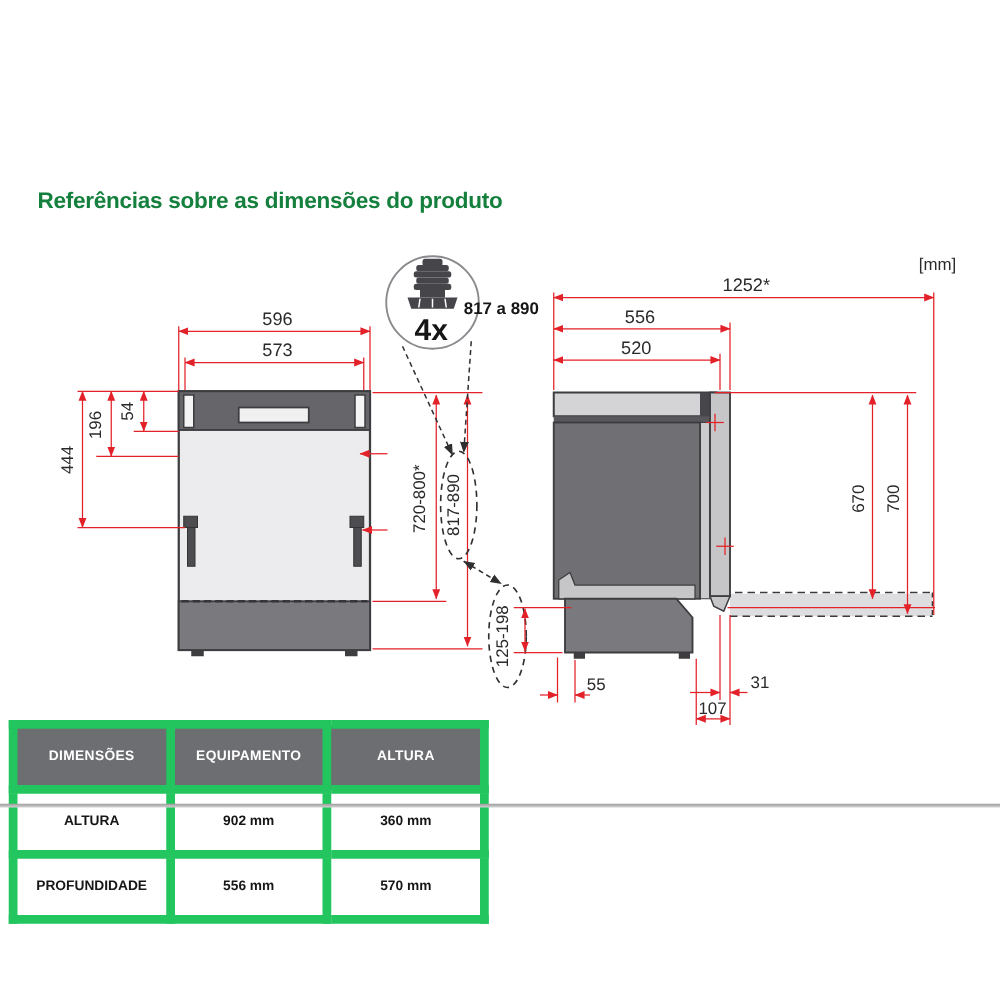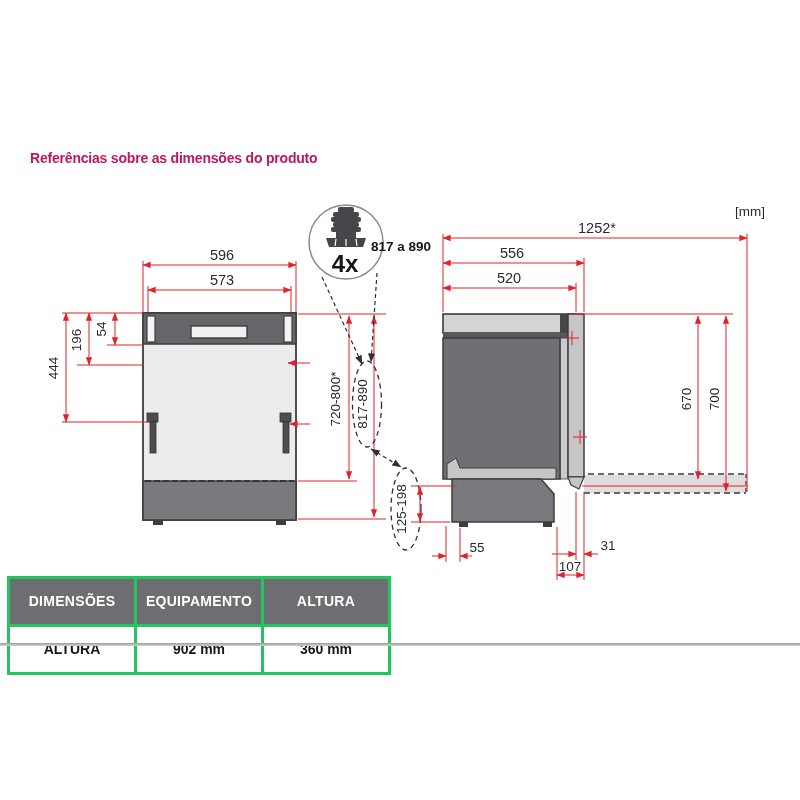--- a/index.html
+++ b/index.html
@@ -1,28 +1,28 @@
 <!DOCTYPE html>
 <html><head>
 <meta charset="utf-8">
 <style>
   html,body{margin:0;padding:0;background:#ffffff;}
   #page{position:relative;width:800px;height:800px;background:#ffffff;overflow:hidden;
         font-family:"Liberation Sans",sans-serif;}
   #title{position:absolute;left:30px;top:150px;width:560px;
-         font-size:14px;font-weight:700;color:#be185d;letter-spacing:-0.2px;}
+         font-size:18px;font-weight:700;color:#15803d;letter-spacing:-0.2px;}
   #drawing{position:absolute;left:0;top:0;width:800px;height:800px;}
   .dim{font-family:"Liberation Sans",sans-serif;font-size:13.5px;fill:#2a2a2c;}
   .dimBig{font-family:"Liberation Sans",sans-serif;font-size:14.5px;fill:#2a2a2c;}
   .boldLbl{font-family:"Liberation Sans",sans-serif;font-weight:700;fill:#161616;}
   #dim-table{position:absolute;left:7px;top:576px;width:384px;}
   #dim-table table{width:100%;border-collapse:collapse;table-layout:fixed;
                    border:2px solid #3cc0ae;}
-  #dim-table th,#dim-table td{border:3px solid #22c55e;text-align:center;
-                   font-size:14px;font-weight:700;padding:16px 2px;line-height:13px;}
+  #dim-table th,#dim-table td{border:7px solid #22c55e;text-align:center;
+                   font-size:11px;font-weight:700;padding:16px 2px;line-height:13px;}
   #dim-table th{background:#6d6e71;color:#ffffff;letter-spacing:0.3px;}
   #dim-table td{background:#ffffff;color:#161616;margin-top:17px;}
   #separator{position:absolute;left:0;top:643px;width:800px;height:3px;
              background:linear-gradient(to bottom,#9d9d9d,#d2d2d2);}
 </style>
 </head>
 <body>
 
 <div id="page">
 
@@ -193,18 +193,23 @@
           <th>EQUIPAMENTO</th>
           <th>ALTURA</th>
         </tr>
       </thead>
       <tbody>
         <tr>
           <td>ALTURA</td>
           <td>902 mm</td>
           <td>360 mm</td>
         </tr>
+        <tr>
+          <td>PROFUNDIDADE</td>
+          <td>556 mm</td>
+          <td>570 mm</td>
+        </tr>
       </tbody>
     </table>
   </div>
 
   <div id="separator"></div>
 </div>
 
 </body></html>

